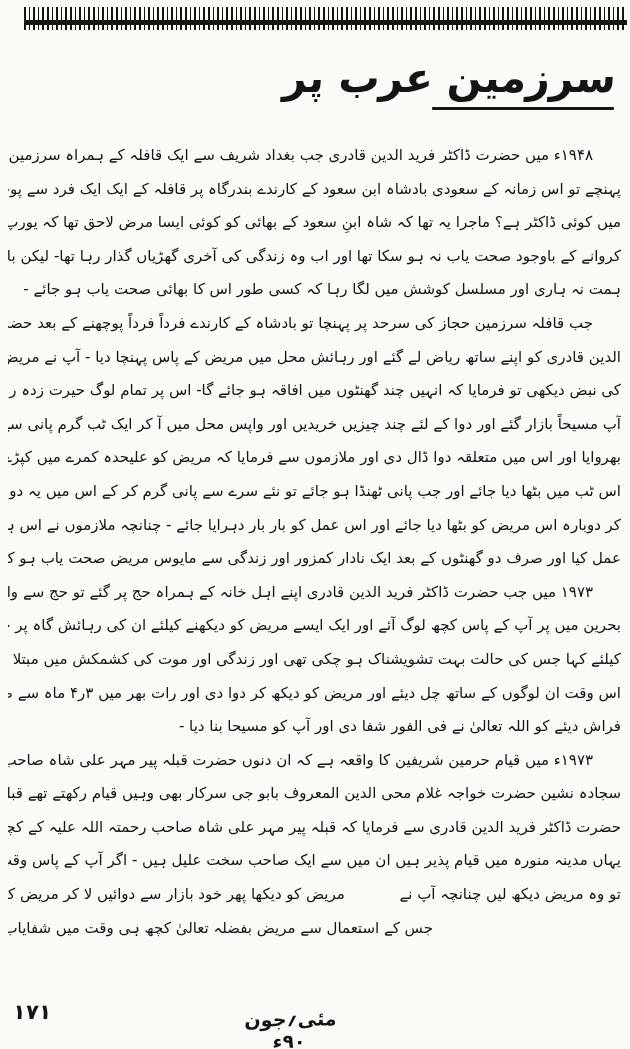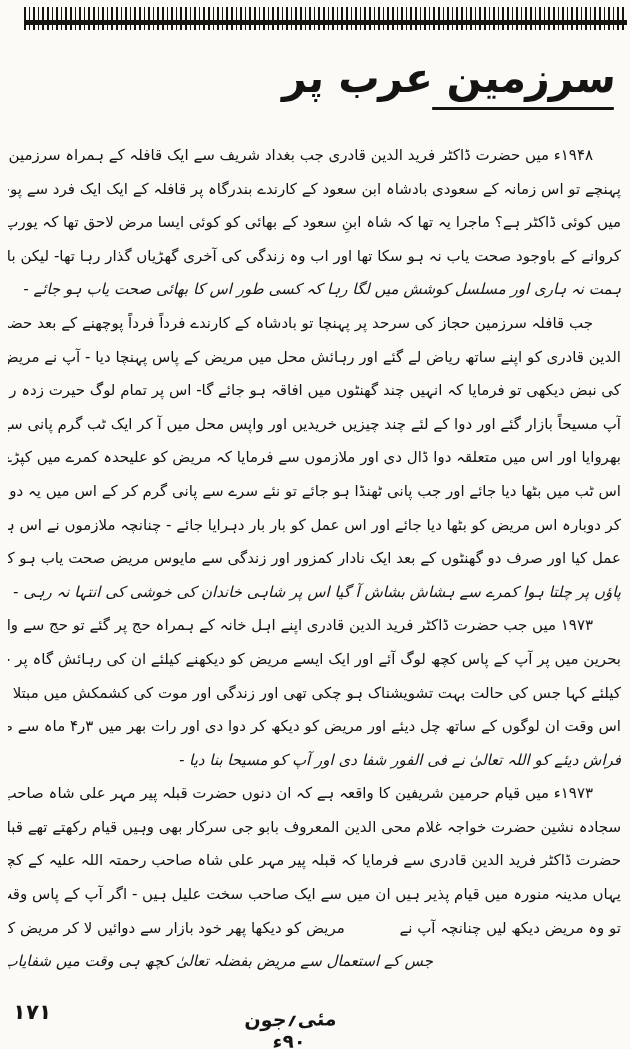--- a/index.html
+++ b/index.html
@@ -39,21 +39,21 @@
     position:absolute;top:139px;right:9px;left:8px;
   }
   .ln{
     height:33.6px;line-height:33.6px;
     font-size:15px;font-weight:500;
     white-space:nowrap;overflow:hidden;
     text-align:justify;text-align-last:justify;
     text-justify:inter-word;
   }
   .ln.indent{padding-right:28px;}
-  .ln.end{text-align:right;text-align-last:right;font-style:italic;}
+  .ln.end{text-align:right;text-align-last:right;}
   .ln.center-short{padding-right:188px;padding-left:55px;}
   
   .pageno{
     position:absolute;left:13px;top:1000px;
     font-size:21px;font-weight:bold;letter-spacing:2px;
     transform:skewX(-6deg);
   }
   .issue{
     position:absolute;left:230px;top:1008px;width:120px;
     font-size:19px;font-weight:bold;text-align:center;
@@ -86,21 +86,20 @@
 
     <div>
       <div class="ln indent">جب قافلہ سرزمین حجاز کی سرحد پر پہنچا تو بادشاہ کے کارندے فرداً فرداً پوچھنے کے بعد حضرت ڈاکٹر فرید</div>
       <div class="ln">الدین قادری کو اپنے ساتھ ریاض لے گئے اور رہائش محل میں مریض کے پاس پہنچا دیا - آپ نے مریض</div>
       <div class="ln">کی نبض دیکھی تو فرمایا کہ انہیں چند گھنٹوں میں افاقہ ہو جائے گا- اس پر تمام لوگ حیرت زدہ رہ گئے - چنانچہ</div>
       <div class="ln">آپ مسیحاً بازار گئے اور دوا کے لئے چند چیزیں خریدیں اور واپس محل میں آ کر ایک ٹب گرم پانی سے</div>
       <div class="ln">بھروایا اور اس میں متعلقہ دوا ڈال دی اور ملازموں سے فرمایا کہ مریض کو علیحدہ کمرے میں کپڑے اتروا کر</div>
       <div class="ln">اس ٹب میں بٹھا دیا جائے اور جب پانی ٹھنڈا ہو جائے تو نئے سرے سے پانی گرم کر کے اس میں یہ دوائی ملا</div>
       <div class="ln">کر دوبارہ اس مریض کو بٹھا دیا جائے اور اس عمل کو بار بار دہرایا جائے - چنانچہ ملازموں نے اس ہدایت پر</div>
       <div class="ln">عمل کیا اور صرف دو گھنٹوں کے بعد ایک نادار کمزور اور زندگی سے مایوس مریض صحت یاب ہو کر اپنے</div>
-      <div class="ln end">پاؤں پر چلتا ہوا کمرے سے ہشاش بشاش آ گیا اس پر شاہی خاندان کی خوشی کی انتہا نہ رہی -</div>
     </div>
 
     <div>
       <div class="ln indent">۱۹۷۳ میں جب حضرت ڈاکٹر فرید الدین قادری اپنے اہل خانہ کے ہمراہ حج پر گئے تو حج سے واپسی پر</div>
       <div class="ln">بحرین میں پر آپ کے پاس کچھ لوگ آئے اور ایک ایسے مریض کو دیکھنے کیلئے ان کی رہائش گاہ پر جانے</div>
       <div class="ln">کیلئے کہا جس کی حالت بہت تشویشناک ہو چکی تھی اور زندگی اور موت کی کشمکش میں مبتلا تھا- چنانچہ آپ</div>
       <div class="ln">اس وقت ان لوگوں کے ساتھ چل دیئے اور مریض کو دیکھ کر دوا دی اور رات بھر میں ۳ر۴ ماہ سے صاحب</div>
       <div class="ln end">فراش دیئے کو اللہ تعالیٰ نے فی الفور شفا دی اور آپ کو مسیحا بنا دیا -</div>
     </div>
 

